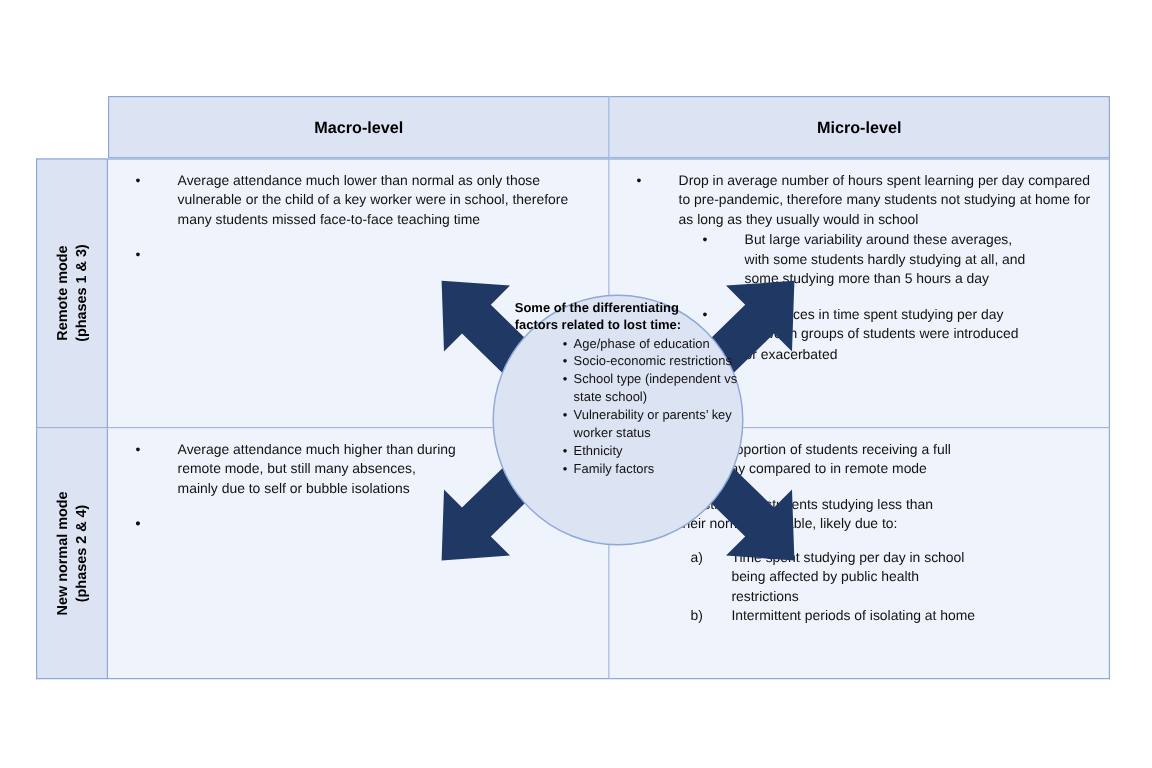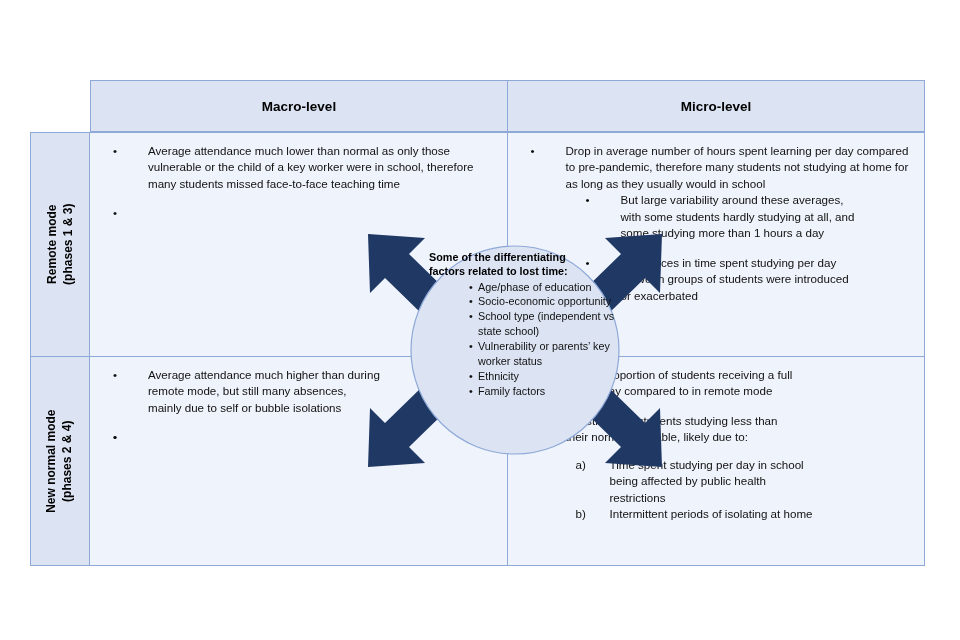--- a/index.html
+++ b/index.html
@@ -233,21 +233,21 @@
           <div class="cell-inner">
             <ul class="bl">
               <li class="w-tr-1">
                 <span class="dot">•</span>
                 <span>Drop in average number of hours spent learning per day compared to pre-pandemic, therefore many students not studying at home for as long as they usually would in school</span>
               </li>
             </ul>
             <ul class="bl indent1 sub-block">
               <li class="w-tr-sub">
                 <span class="dot">•</span>
-                <span>But large variability around these averages, with some students hardly studying at all, and some studying more than 1 hours a day</span>
+                <span>But large variability around these averages, with some students hardly studying at all, and some studying more than 5 hours a day</span>
               </li>
               <li class="w-tr-sub">
                 <span class="dot">•</span>
                 <span>Differences in time spent studying per day between groups of students were introduced or exacerbated</span>
               </li>
             </ul>
           </div>
         </div>
       </div>
 
@@ -333,21 +333,21 @@
         <span>Some of the differentiating</span><br>
         <span>factors related to lost time:</span>
       </div>
       <ul class="clist">
         <li>
           <span class="cdot">•</span>
           <span>Age/phase of education</span>
         </li>
         <li>
           <span class="cdot">•</span>
-          <span>Socio-economic opportunity</span>
+          <span>Socio-economic restrictions</span>
         </li>
         <li>
           <span class="cdot">•</span>
           <span>School type (independent vs state school)</span>
         </li>
         <li>
           <span class="cdot">•</span>
           <span>Vulnerability or parents’ key worker status</span>
         </li>
         <li>

